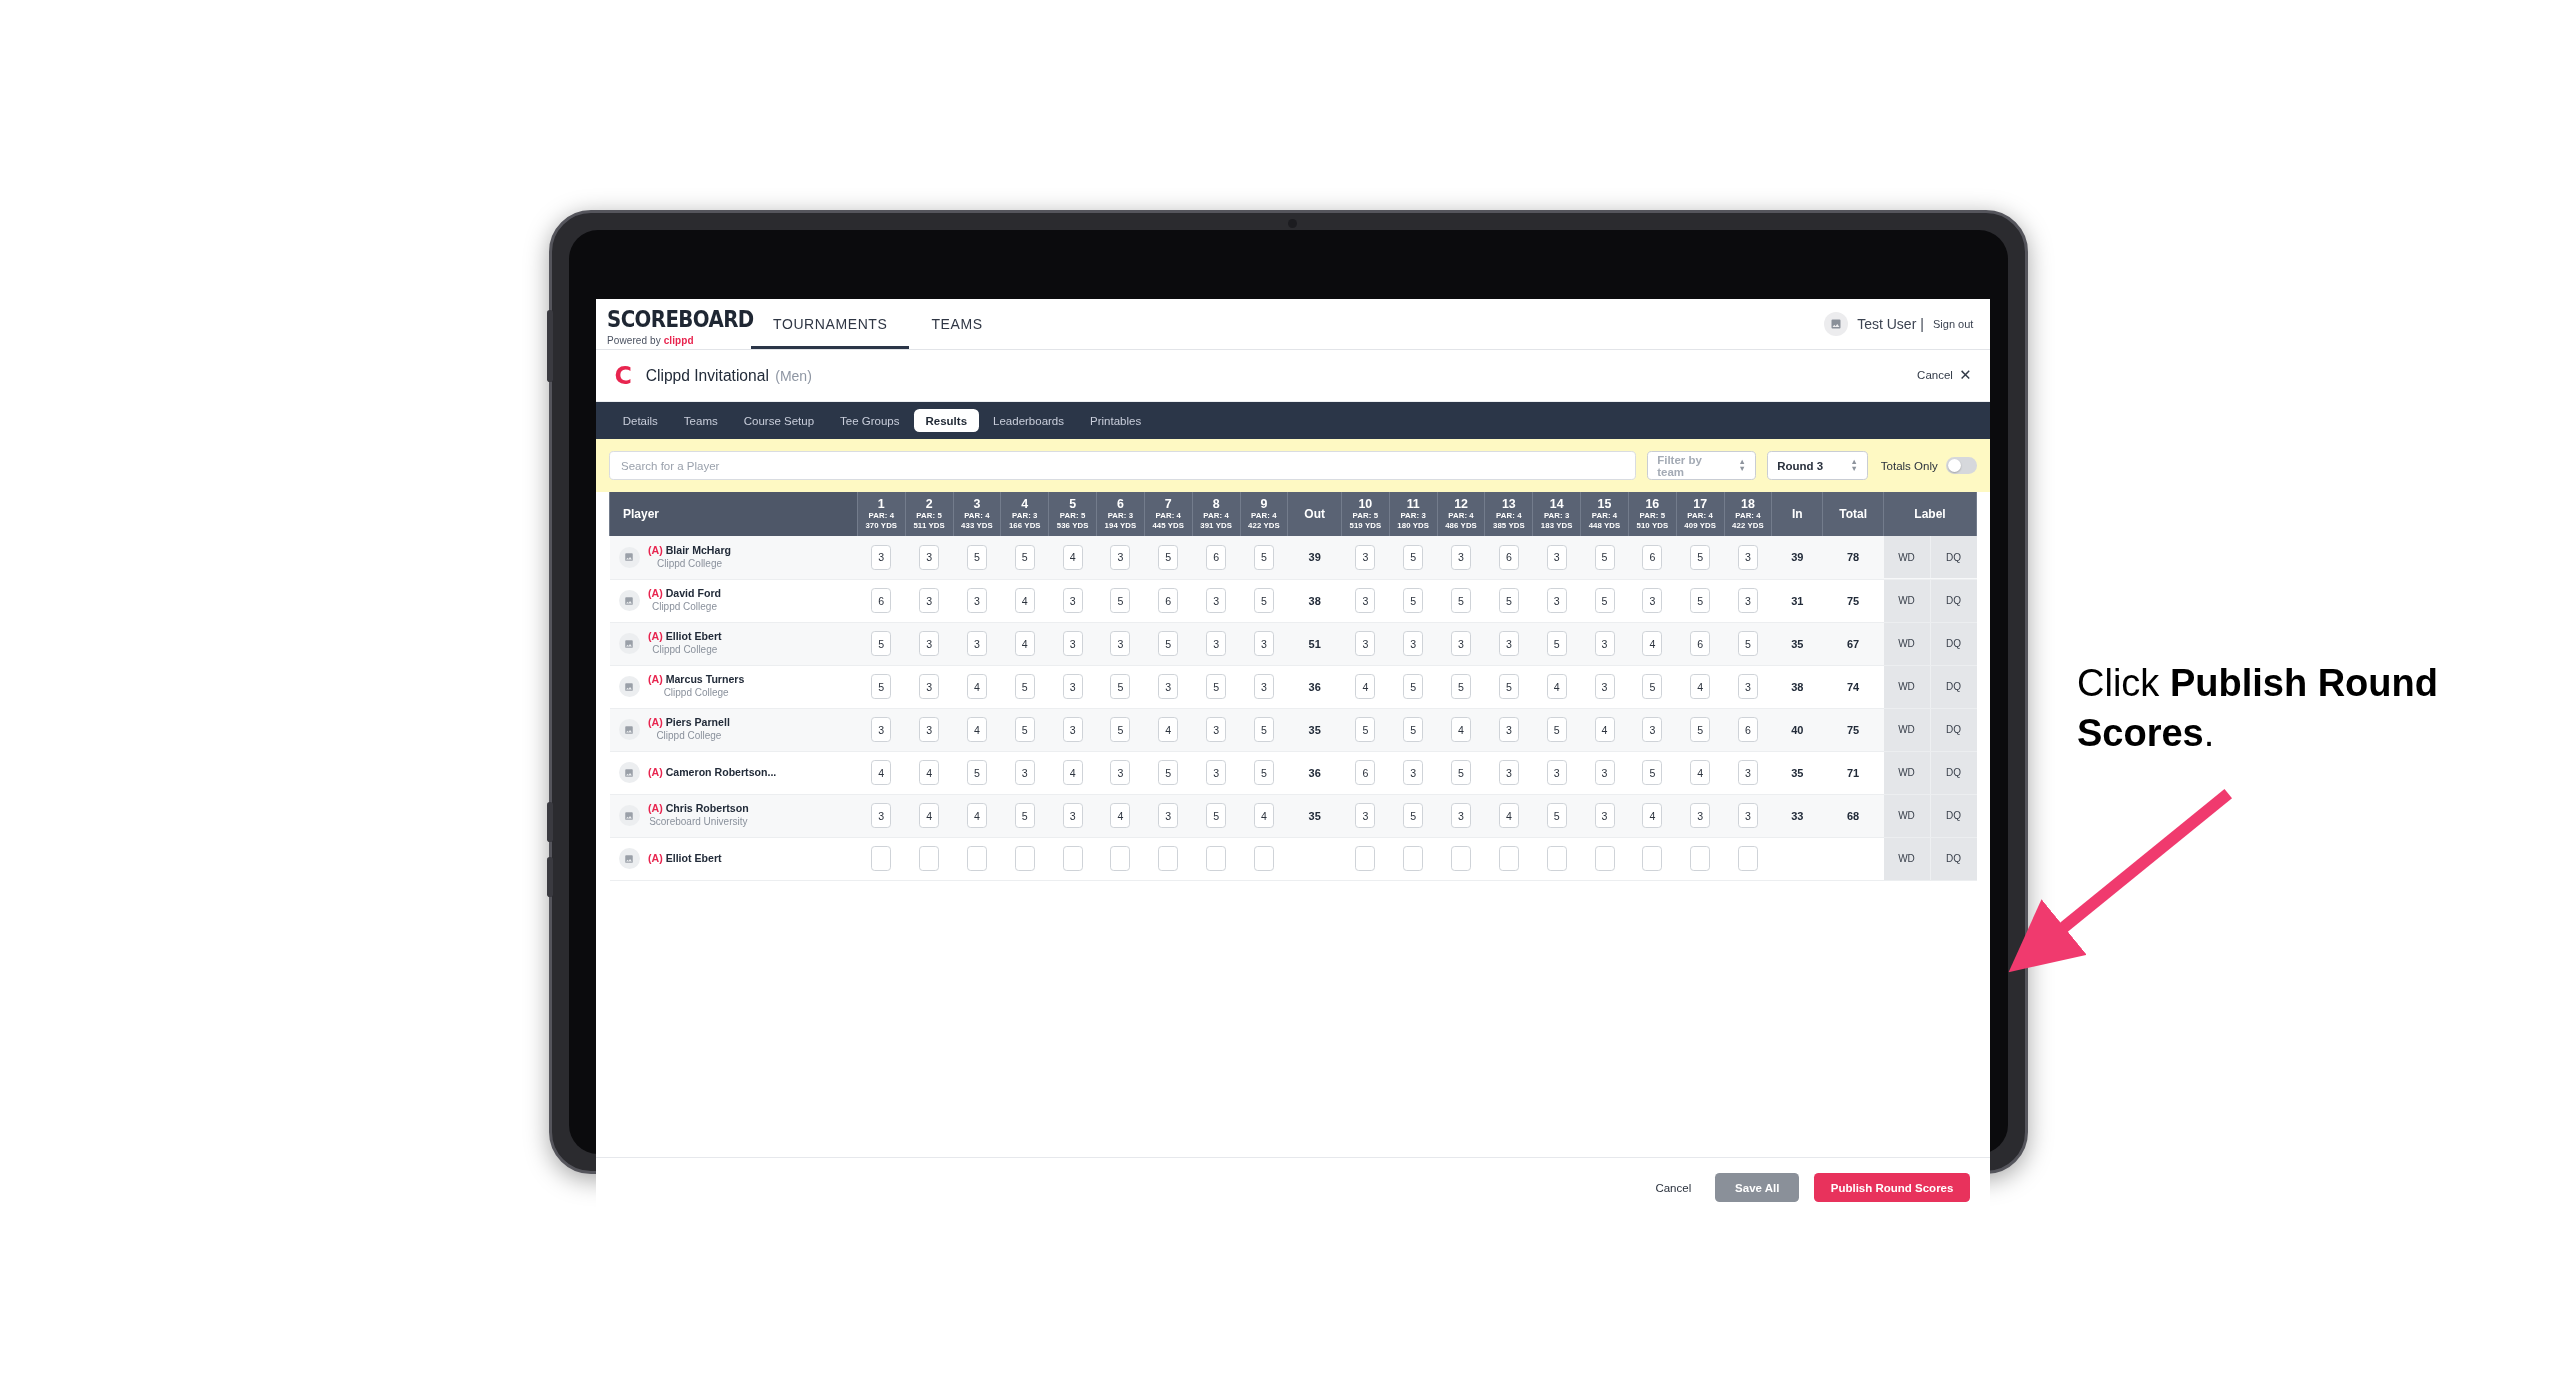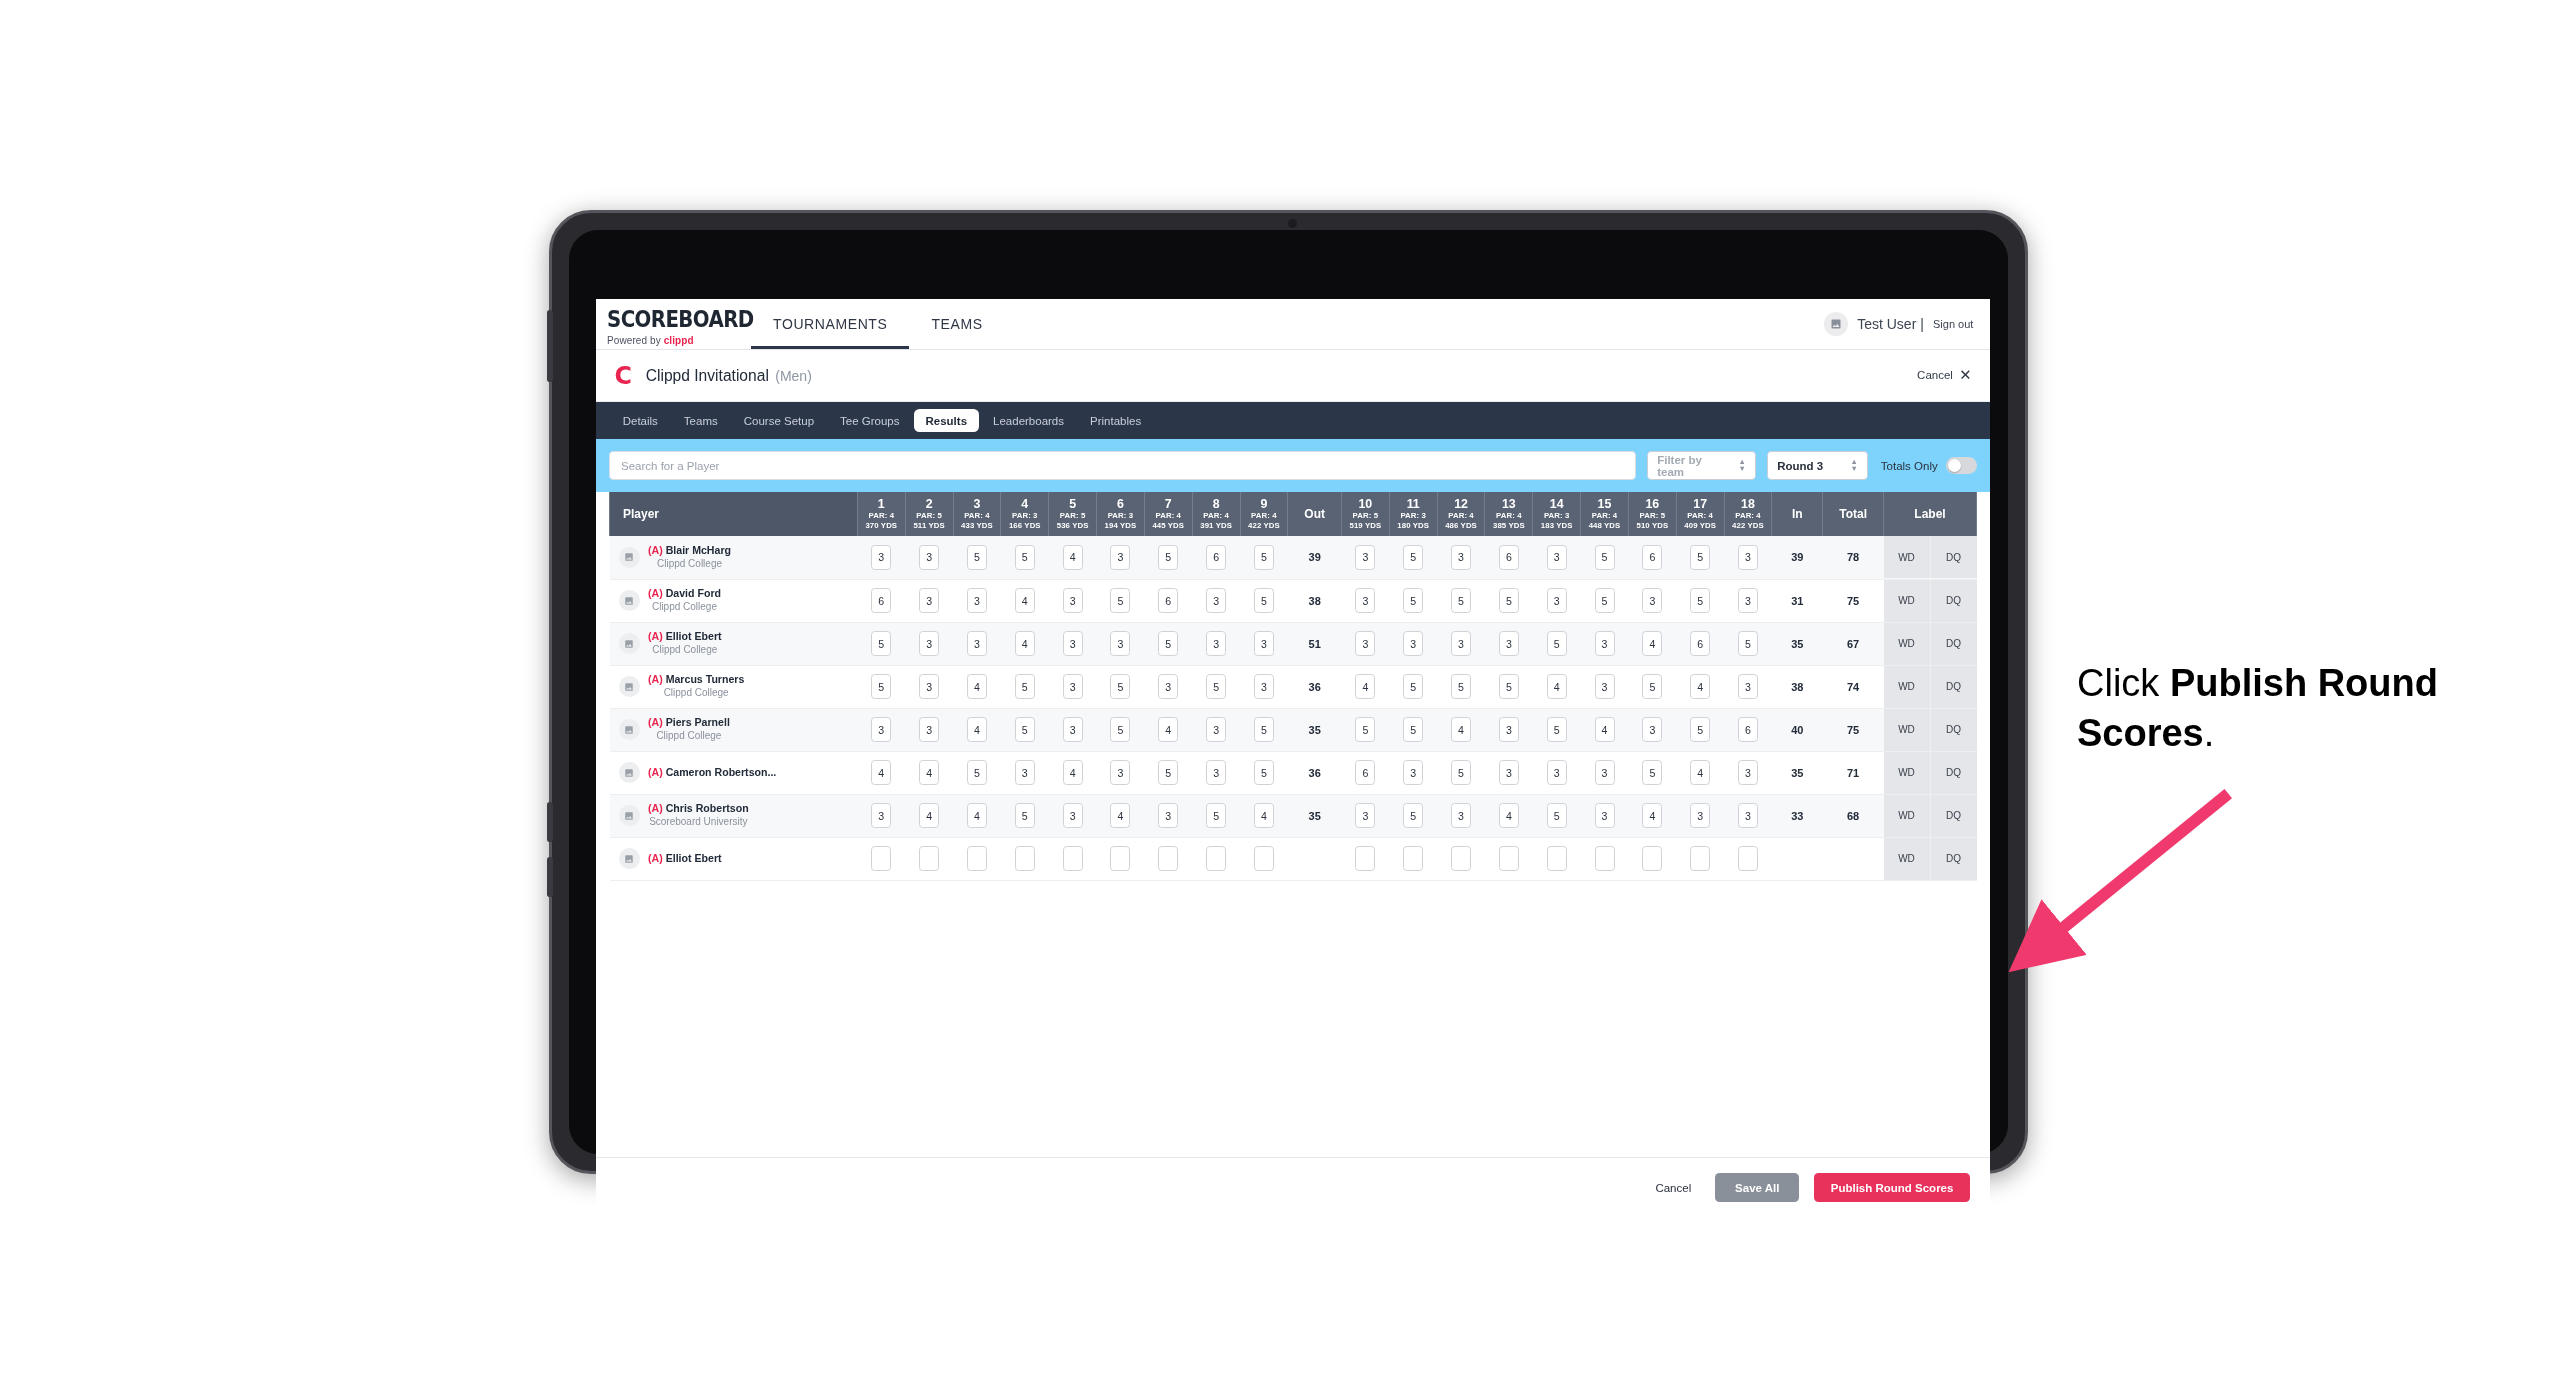--- a/index.html
+++ b/index.html
@@ -97,21 +97,21 @@
     padding-left: 14.7px; gap: 2px;
   }
   .sect-tab {
     font-size:11.5px; color:#c9cedb; padding: 5.5px 12px; border-radius:5.5px; cursor:pointer;
   }
   .sect-tab.active { background:#ffffff; color:#1f2733; font-weight:600; }
 
   
   #filter-bar {
     height: 53px; display:flex; align-items:center; padding: 0 13px; gap: 11px;
-    background:#7dd3fc;
+    background:#fef9c3;
   }
   #search-input {
     flex: 1 1 auto; height: 29px; border:0.9px solid #d9dce1; border-radius:4.6px;
     padding: 0 11px; font-size:11.5px; color:#2a313d; outline:none; background:#fff;
     font-family:"Liberation Sans", sans-serif;
   }
   #search-input::placeholder { color:#9aa1ac; }
   .select-box {
     height:29px; border:0.9px solid #c9cdd4; border-radius:4.6px; background:#fff;
     display:flex; align-items:center; padding: 0 9.2px; font-size:11.5px; cursor:pointer; gap: 11px; font-weight: bold;

